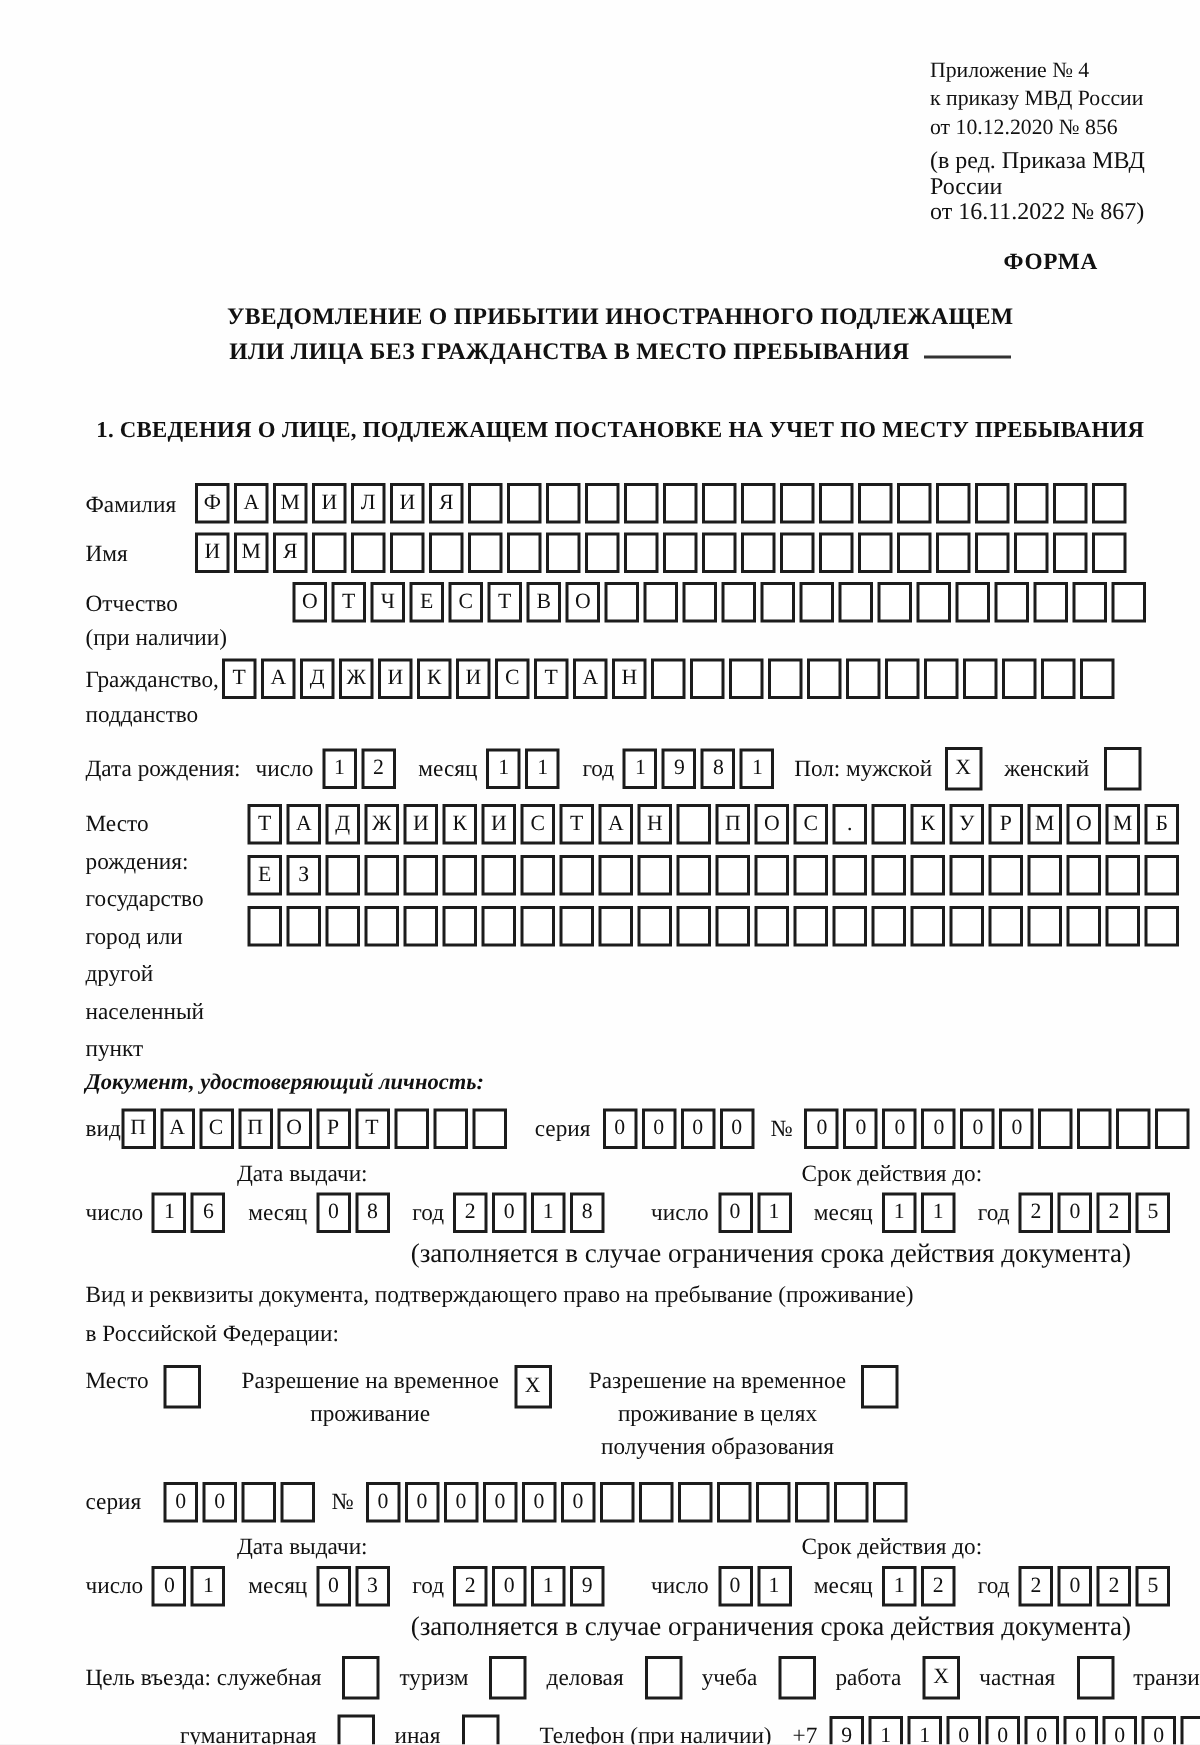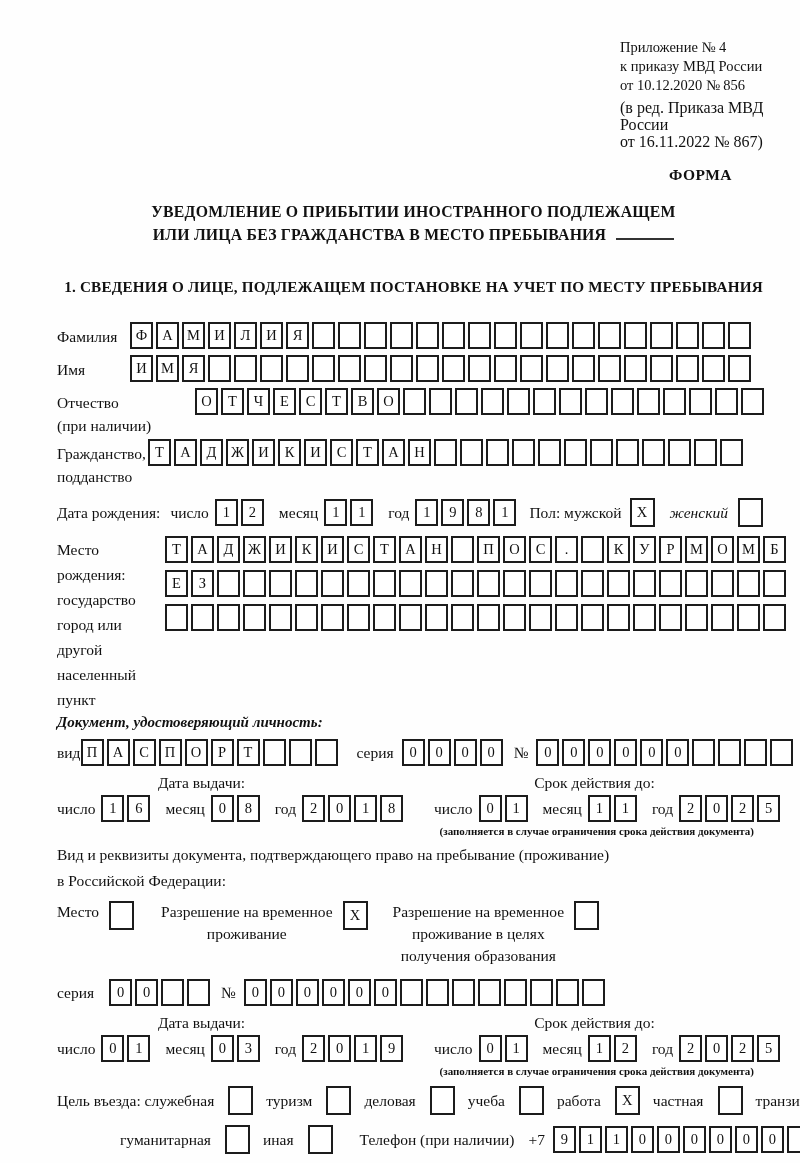--- a/index.html
+++ b/index.html
@@ -36,21 +36,21 @@
   .docline{display:flex;align-items:center;margin-top:8px;font-size:15.5px;}
   .docline .t{margin:0 8px;}
   .center-head{text-align:left;font-weight:bold;font-size:15px;margin-top:10px;font-style:italic;}
 
   .daterow{display:flex;margin-top:4px;font-size:15.5px;}
   .dgroup{display:flex;flex-direction:column;}
   .dg-head{text-align:center;font-size:15.5px;margin-bottom:3px;}
   .dg-line{display:flex;align-items:center;white-space:nowrap;}
   .dg-line .dlab{margin-right:6px;}
   .dg-line .dlab2{margin:0 6px 0 12px;}
-  .note{font-size:11px;text-align:right;padding-right:16px;margin-top:3px;font-weight:bold;}
+  .note{font-size:18px;text-align:right;padding-right:16px;margin-top:3px;}
 
   .plain{font-size:15.5px;margin-top:10px;line-height:24px;}
   .permits{display:flex;align-items:flex-start;margin-top:8px;font-size:15.5px;}
   .permit{display:flex;align-items:flex-start;}
   .permit .ptxt{text-align:center;line-height:22px;}
   .permit .cell{margin-left:10px;}
 
   .optline{display:flex;align-items:center;font-size:15.5px;margin-top:8px;flex-wrap:nowrap;}
   .opt{display:flex;align-items:center;margin-right:10px;white-space:nowrap;}
   .opt .cell{margin-left:7px;}
@@ -114,21 +114,21 @@
     <span class="dg-line">
         <span class="dlab">число</span>
         <span class="boxes"><span class="cell">1</span><span class="cell">2</span></span>
         <span class="dlab2">месяц</span>
         <span class="boxes"><span class="cell">1</span><span class="cell">1</span></span>
         <span class="dlab2">год</span>
         <span class="boxes"><span class="cell">1</span><span class="cell">9</span><span class="cell">8</span><span class="cell">1</span></span>
       </span>
     <span style="margin:0 8px 0 10px;">Пол: мужской</span>
     <span class="boxes cbx"><span class="cell">X</span></span>
-    <span style="margin:0 10px 0 12px;font-style:italic;">женский</span>
+    <span style="margin:0 10px 0 12px;">женский</span>
     <span class="boxes cbx"><span class="cell"></span></span>
   </div>
 
   <div class="row" style="margin-top:9px;">
     <span class="lbl w108" style="line-height:25px;padding-top:1px;">
       <div>Место рождения:</div>
       <div>государство</div>
       <div>город или другой</div>
       <div>населенный пункт</div>
     </span>

